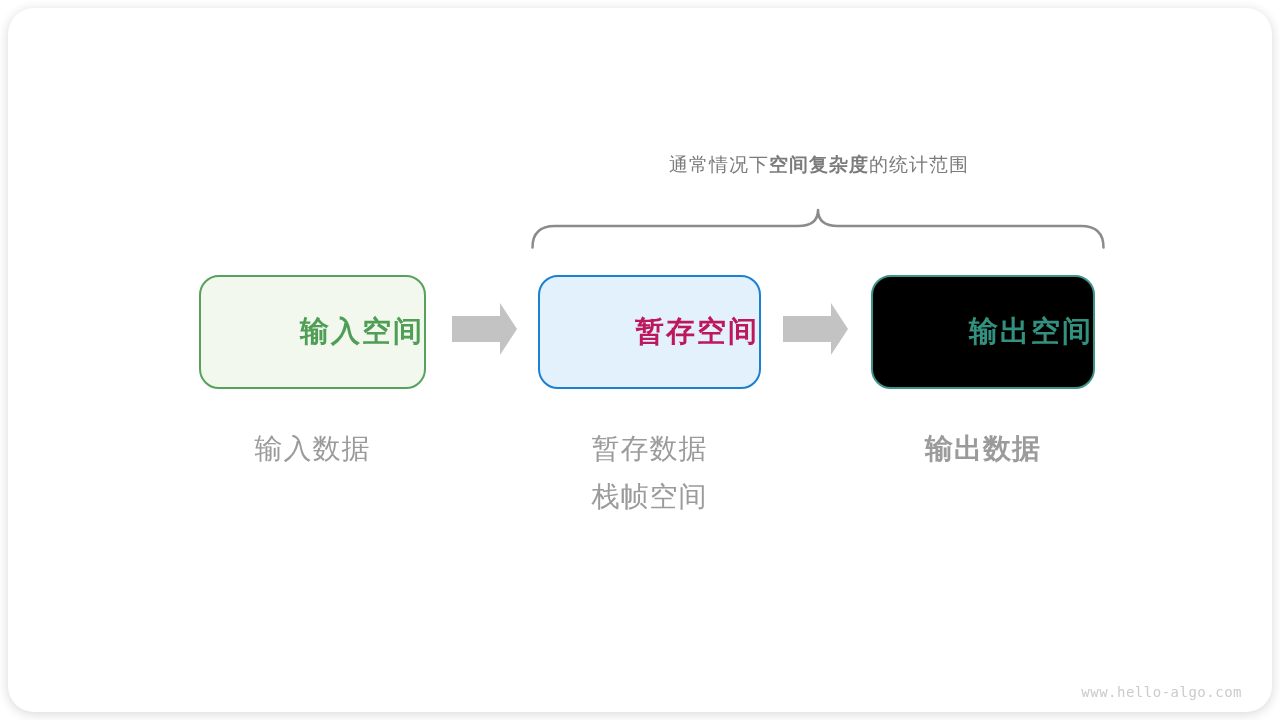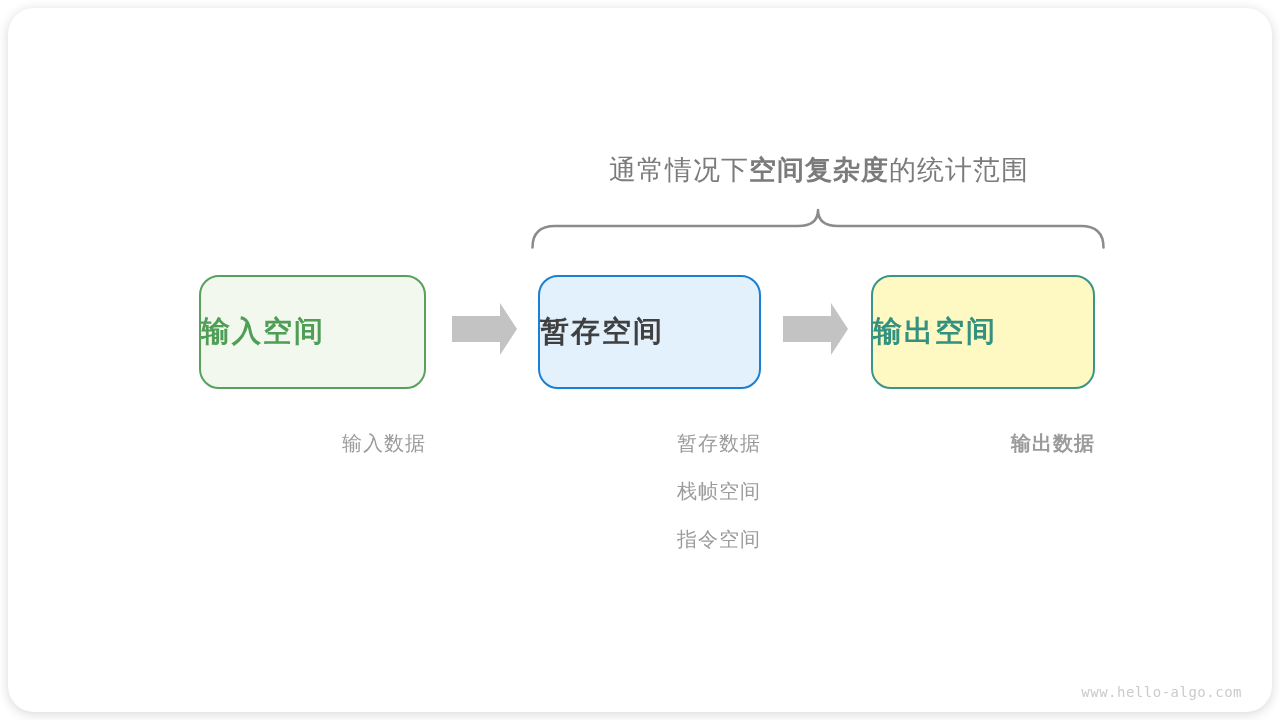--- a/index.html
+++ b/index.html
@@ -13,56 +13,56 @@
     left: 8px; top: 8px; right: 8px; bottom: 8px;
     background: var(--card_bg, #fff);
     border-radius: 26px;
     box-shadow: 0 2px 12px rgba(0,0,0,0.16);
   }
 
   .diagram-title {
     position: absolute;
     left: 525px; top: 144px; width: 572px;
     text-align: center;
-    font-size: 27px;
+    font-size: 19px;
     letter-spacing: 1px;
     color: var(--title_text, #7b7b7b);
     white-space: nowrap;
   }
   .diagram-title .em { font-weight: 700; }
 
   .brace-svg {
     position: absolute;
     left: 523px; top: 200px;
     width: 574px; height: 41px;
   }
 
   .node {
     position: absolute;
     top: 267px; height: 114px;
     border-style: solid;
     border-width: 2.5px;
     border-radius: 20px;
-    display: flex; align-items: center; justify-content: flex-start;
+    display: flex; align-items: center; justify-content: flex-end;
     font-size: 29px; font-weight: 700;
     letter-spacing: 2px;
   }
   .node.n0 { left: 191px; width: 227px; }
   .node.n1 { left: 530px; width: 223px; }
   .node.n2 { left: 863px; width: 224px; }
 
   .arrow-svg { position: absolute; top: 294px; width: 66px; height: 54px; }
   .arrow-svg.a0 { left: 444px; }
   .arrow-svg.a1 { left: 775px; }
   .arrow-svg polygon { fill: var(--arrow, #c3c3c3); }
 
   .caption {
     position: absolute;
-    text-align: right;
-    font-size: 20px;
+    text-align: center;
+    font-size: 28px;
     letter-spacing: 1px;
     color: var(--caption_text, #9b9b9b);
     white-space: nowrap;
   }
   .cap-input  { left: 191px; width: 227px; top: 422px; }
   .cap-temp-0 { left: 530px; width: 223px; top: 422px; }
   .cap-temp-1 { left: 530px; width: 223px; top: 470px; }
   .cap-temp-2 { left: 530px; width: 223px; top: 518px; }
   .cap-output { left: 863px; width: 224px; top: 422px; font-weight: bold; }
 
@@ -105,36 +105,35 @@
     </svg>
 
     <div class="node n0" style="border-color: rgb(87, 161, 92); background: rgb(242, 248, 238); color: rgb(79, 158, 85);">
       <span>输入空间</span>
     </div>
 
     <svg class="arrow-svg a0" viewBox="0 0 66 54">
       <polygon points="0,14 48,14 48,1 65,27 48,53 48,40 0,40"></polygon>
     </svg>
 
-    <div class="node n1" style="border-color: rgb(27, 128, 210); background: rgb(227, 241, 252); color: #404040;">
+    <div class="node n1" style="border-color: rgb(27, 128, 210); background: rgb(227, 241, 252); color: #be185d;">
       <span>暂存空间</span>
     </div>
 
     <svg class="arrow-svg a1" viewBox="0 0 66 54">
       <polygon points="0,14 48,14 48,1 65,27 48,53 48,40 0,40"></polygon>
     </svg>
 
-    <div class="node n2" style="border-color: rgb(59, 148, 136); background: #fef9c3; color: rgb(51, 145, 127);">
+    <div class="node n2" style="border-color: rgb(59, 148, 136); background: #000000; color: rgb(51, 145, 127);">
       <span>输出空间</span>
     </div>
 
     <div class="caption cap-input">输入数据</div>
 
     <div class="caption cap-temp-1">栈帧空间</div>
     <div class="caption cap-temp-0">暂存数据</div>
-    <div class="caption cap-temp-2">指令空间</div>
 
     <div class="caption cap-output">输出数据</div>
 
     <div class="watermark">www.hello-algo.com</div>
 
   </div>
 </div>
 
 </body></html>

